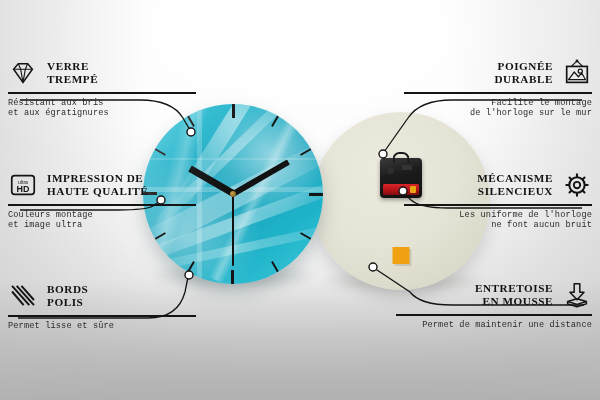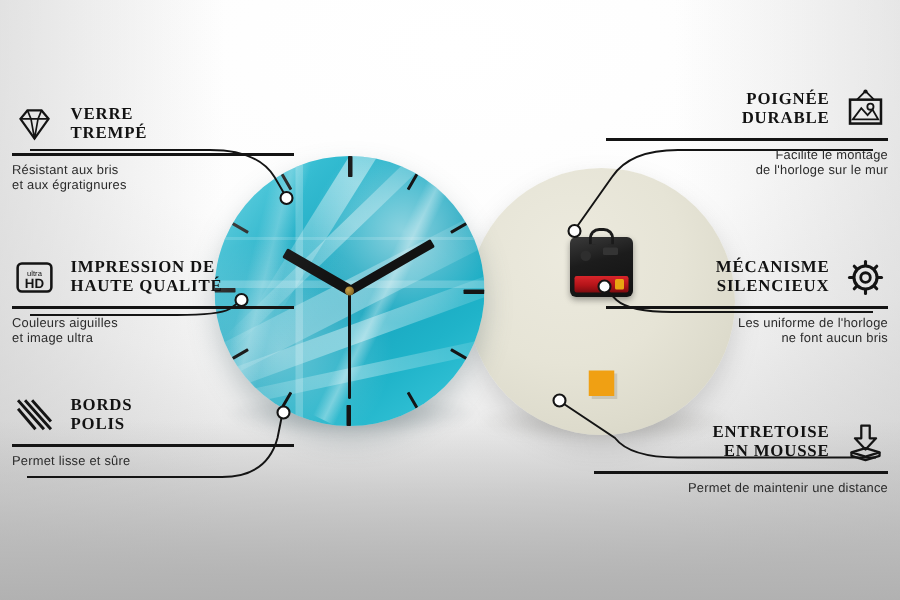--- a/index.html
+++ b/index.html
@@ -98,21 +98,21 @@
   .callout.right .head{justify-content:flex-end;}
   .ico{width:30px;height:30px;flex:0 0 30px;color:#141414;}
   .ico svg{display:block;width:30px;height:30px;}
   .title{
     font-family:"Liberation Serif",serif;font-weight:700;
     font-size:11.2px;line-height:12.6px;letter-spacing:.55px;color:#121212;
     text-transform:uppercase;
   }
   .rule{height:1.6px;background:#141414;margin:4px 0 4px 0;}
   .desc{
-    font-family:Liberation Sans, sans-serif;font-size:8.6px;line-height:10.4px;
+    font-family:Liberation Mono, monospace;font-size:8.6px;line-height:10.4px;
     color:#2b2b2b;letter-spacing:.15px;
   }
   
   #wires{position:absolute;left:0;top:0;width:600px;height:400px;pointer-events:none;}
   #wires path{fill:none;stroke:#141414;stroke-width:1.3;}
   #wires circle{fill:#ffffff;stroke:#141414;stroke-width:1.4;}
 </style>
 </head>
 <body>
 
@@ -210,21 +210,21 @@
     <path d="M582,100 L452,100 Q420,100 408,118 L384,152"></path>
     <circle cx="383" cy="154" r="4"></circle>
 
     <path d="M582,208 L448,208 Q420,208 411,200 L404,193"></path>
     <circle cx="403" cy="191" r="4"></circle>
 
     <path d="M584,305 L452,305 Q420,305 410,292 L374,268"></path>
     <circle cx="373" cy="267" r="4"></circle>
   </svg>
 
-  <div class="callout left" style="top:58px;margin-top:10px;">
+  <div class="callout left" style="top:58px;">
     <div class="head">
       <span class="ico">
         <svg viewBox="0 0 32 32">
             <path d="M6 12 L11 6 L21 6 L26 12 L16 26 Z" fill="none" stroke="currentColor" stroke-width="1.6"></path>
             <path d="M6 12 L26 12 M11 6 L13.5 12 L16 26 M21 6 L18.5 12 L16 26" fill="none" stroke="currentColor" stroke-width="1.2"></path>
           </svg>
       </span>
       <span class="title">
         <span>VERRE</span><br><span>TREMPÉ</span>
       </span>
@@ -243,25 +243,25 @@
           <text x="16" y="15" font-size="5.4" text-anchor="middle" fill="currentColor" font-family="Liberation Sans, sans-serif">ultra</text>
           <text x="16" y="23.5" font-size="9.5" text-anchor="middle" fill="currentColor" font-weight="bold" font-family="Liberation Sans, sans-serif">HD</text>
         </svg>
       </span>
       <span class="title">
         <span>IMPRESSION DE</span><br><span>HAUTE QUALITÉ</span>
       </span>
     </div>
     <div class="rule"></div>
     <div class="desc">
-      <span>Couleurs aiguilles</span><br><span>et image ultra</span>
-    </div>
-  </div>
-
-  <div class="callout left" style="top:262px;">
+      <span>Couleurs montage</span><br><span>et image ultra</span>
+    </div>
+  </div>
+
+  <div class="callout left" style="top:281px;">
     <div class="head">
       <span class="ico">
         <svg viewBox="0 0 32 32">
             <g stroke="currentColor" stroke-width="2.1" stroke-linecap="square">
           <line x1="5" y1="6" x2="22" y2="25"></line>
               <line x1="10" y1="6" x2="27" y2="25"></line>
               <line x1="15" y1="6" x2="27" y2="19.5"></line>
               <line x1="5" y1="12" x2="16" y2="25"></line>
         </g>
           </svg>
@@ -314,21 +314,21 @@
               <line x1="22.2" y1="22.2" x2="24" y2="24"></line>
             <line x1="24" y1="8" x2="22.2" y2="9.8"></line>
               <line x1="9.8" y1="22.2" x2="8" y2="24"></line>
           </g>
           <circle cx="16" cy="16" r="3.4" fill="none" stroke="currentColor" stroke-width="2"></circle>
         </svg>
       </span>
     </div>
     <div class="rule"></div>
     <div class="desc">
-      <span>Les uniforme de l'horloge</span><br><span>ne font aucun bris</span>
+      <span>Les uniforme de l'horloge</span><br><span>ne font aucun bruit</span>
     </div>
   </div>
 
   <div class="callout right" style="top:280px;width:196px;">
     <div class="head">
       <span class="title">
         <span>ENTRETOISE</span><br><span>EN MOUSSE</span>
       </span>
       <span class="ico">
         <svg viewBox="0 0 32 32">

